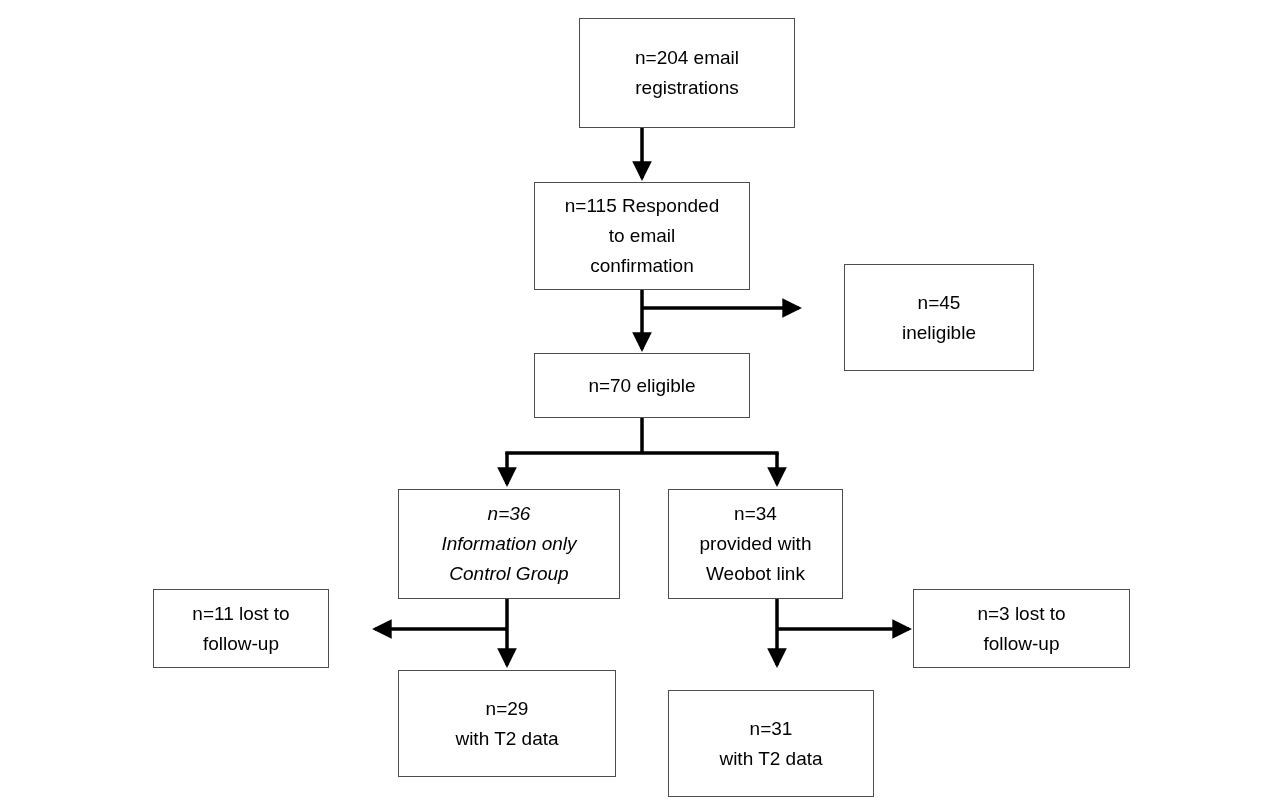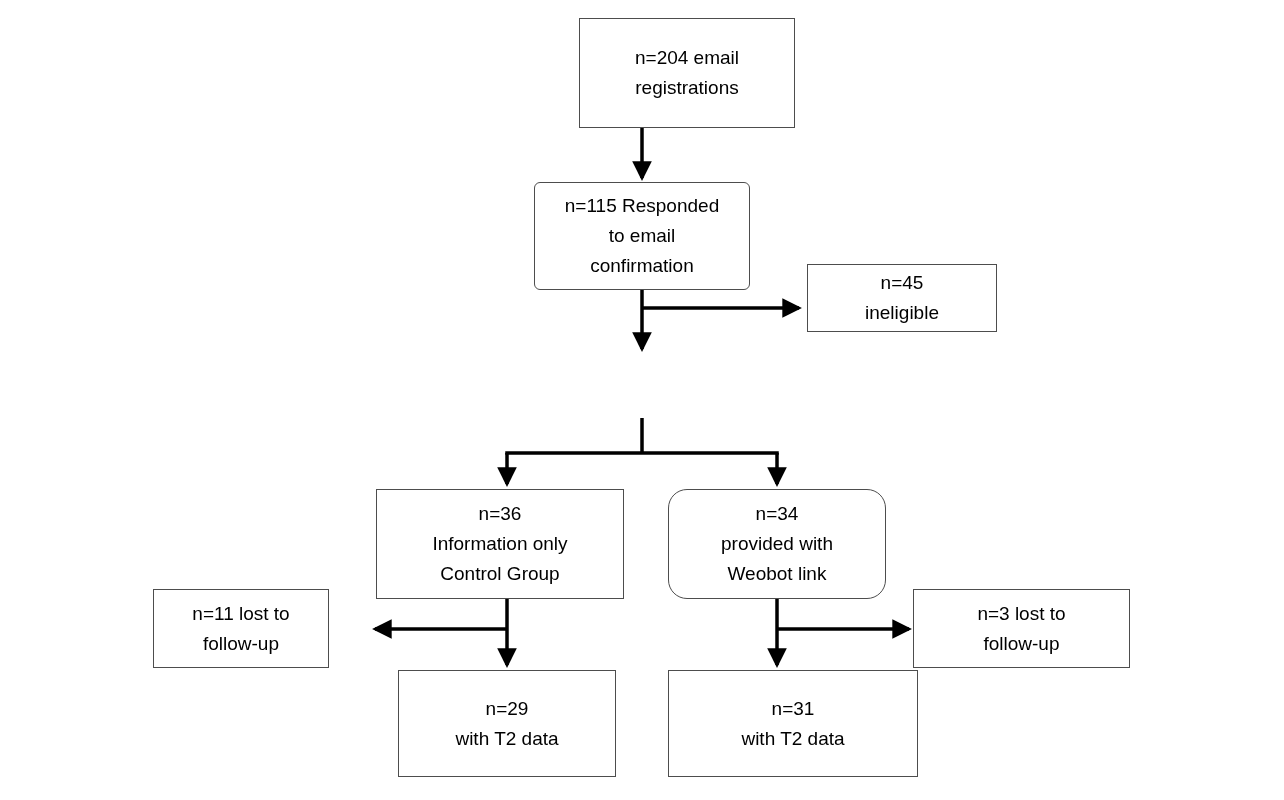--- a/index.html
+++ b/index.html
@@ -33,29 +33,29 @@
     text-align: center;
   }
   .flow-box .label {
     white-space: pre-line;
     font-size: 19px;
     line-height: 30px;
     color: var(--text, #000000);
   }
   
   #box-registrations { left: 534px; top: 18px;  width: 216px; height: 110px; margin-left: 45px; }
-  #box-responded     { left: 534px; top: 182px; width: 216px; height: 108px; border-radius: 6px; }
-  #box-ineligible    { left: 807px; top: 264px; width: 190px; height: 68px;  }
+  #box-responded     { left: 534px; top: 182px; width: 216px; height: 108px; }
+  #box-ineligible    { left: 844px; top: 264px; width: 190px; height: 107px;  }
   #box-eligible      { left: 534px; top: 353px; width: 216px; height: 65px;  }
-  #box-control-group { left: 376px; top: 489px; width: 248px; height: 110px; }
-  #box-weobot-group  { left: 668px; top: 489px; width: 218px; height: 110px; border-radius: 19px; }
+  #box-control-group { left: 398px; top: 489px; width: 222px; height: 110px; font-style: italic; }
+  #box-weobot-group  { left: 668px; top: 489px; width: 175px; height: 110px; }
   #box-control-lost  { left: 153px; top: 589px; width: 176px; height: 79px;  }
   #box-weobot-lost   { left: 913px; top: 589px; width: 217px; height: 79px;  }
   #box-control-t2    { left: 398px; top: 670px; width: 218px; height: 107px; }
-  #box-weobot-t2     { left: 668px; top: 670px; width: 250px; height: 107px; }
+  #box-weobot-t2     { left: 668px; top: 690px; width: 206px; height: 107px; }
 </style>
 </head>
 <body>
 
 <div class="canvas" style="--bg: #ffffff; --box-fill: #ffffff; --box-border: #4d4d4d; --text: #000000;">
 
   <svg class="arrow-layer" viewBox="0 0 1284 800" xmlns="http://www.w3.org/2000/svg">
     <defs>
       <marker id="ah" viewBox="0 0 10 10" refX="8.5" refY="5" markerWidth="5.6" markerHeight="5.6" orient="auto">
         <path d="M0,0 L10,5 L0,10 z" class="arrow-fill" fill="#000000"></path>
@@ -84,20 +84,23 @@
     <span class="label">n=115 Responded
 to email
 confirmation</span>
   </div>
 
   <div class="flow-box" id="box-ineligible">
     <span class="label">n=45
 ineligible</span>
   </div>
 
+  <div class="flow-box" id="box-eligible">
+    <span class="label">n=70 eligible</span>
+  </div>
 
   <div class="flow-box" id="box-control-group">
     <span class="label">n=36
 Information only
 Control Group</span>
   </div>
 
   <div class="flow-box" id="box-weobot-group">
     <span class="label">n=34
 provided with

